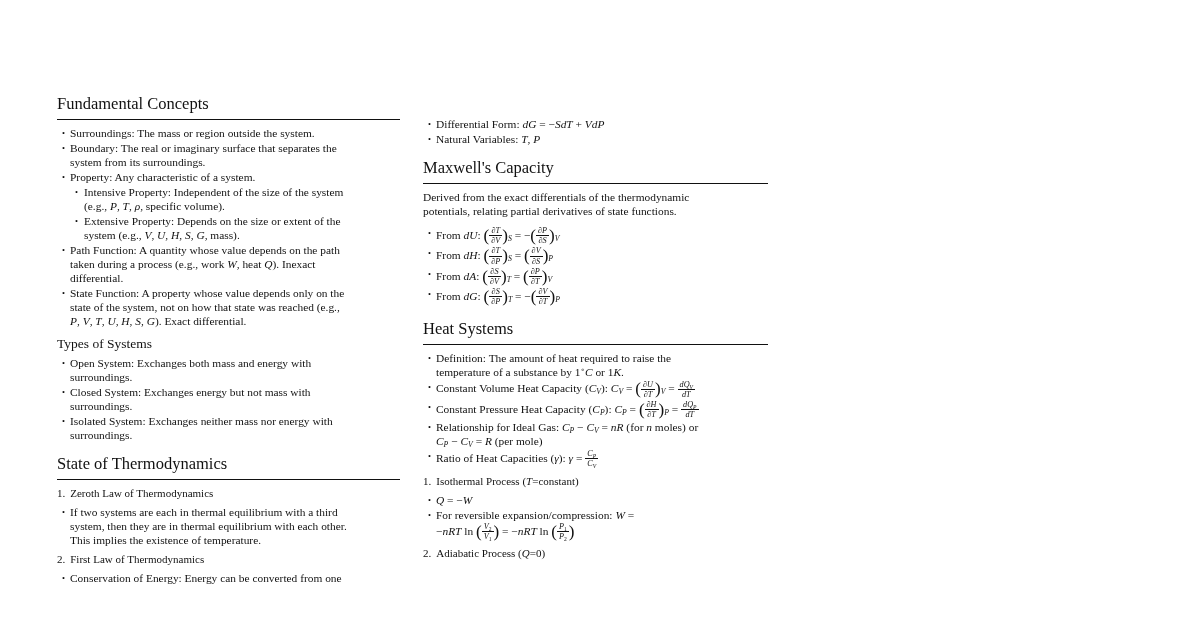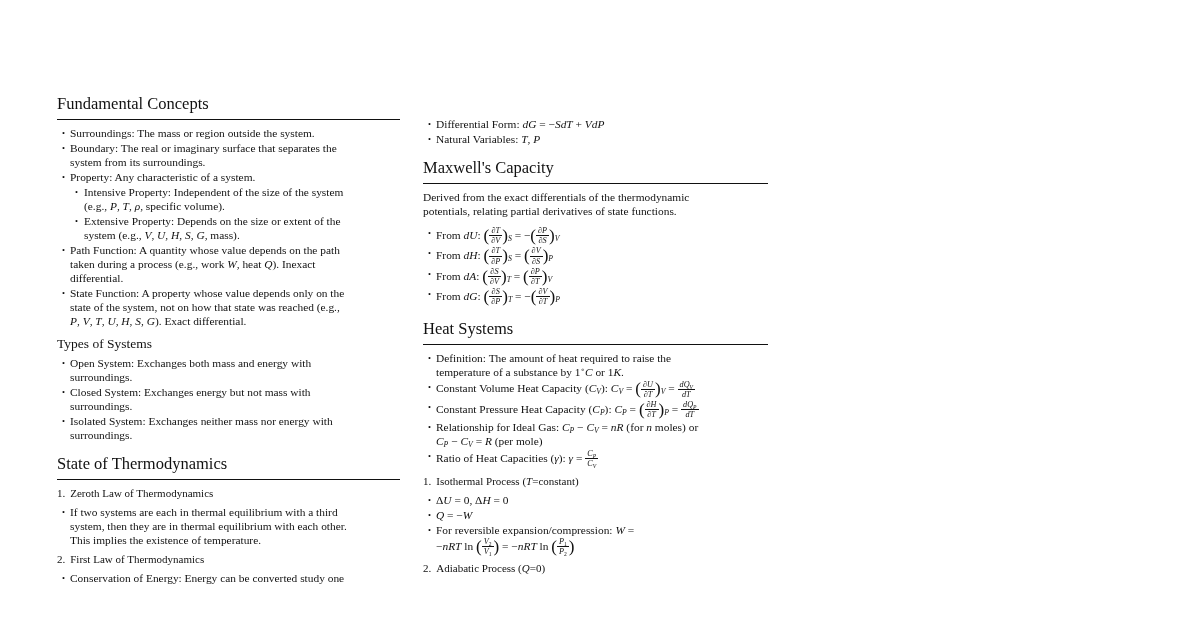--- a/index.html
+++ b/index.html
@@ -54,36 +54,35 @@
       <div class="li lvl1"><span class="litext">Path Function: A quantity whose value depends on the path<br>taken during a process (e.g., work <span class="mi">W</span>, heat <span class="mi">Q</span>). Inexact<br>differential.</span></div>
       <div class="li lvl1"><span class="litext">State Function: A property whose value depends only on the<br>state of the system, not on how that state was reached (e.g.,<br><span class="mi">P</span>, <span class="mi">V</span>, <span class="mi">T</span>, <span class="mi">U</span>, <span class="mi">H</span>, <span class="mi">S</span>, <span class="mi">G</span>). Exact differential.</span></div>
       <div class="h3">Types of Systems</div>
       <div class="li lvl1"><span class="litext">Open System: Exchanges both mass and energy with<br>surroundings.</span></div>
       <div class="li lvl1"><span class="litext">Closed System: Exchanges energy but not mass with<br>surroundings.</span></div>
       <div class="li lvl1"><span class="litext">Isolated System: Exchanges neither mass nor energy with<br>surroundings.</span></div>
       <div class="h2">State of Thermodynamics</div>
       <div class="num"><span class="nummark">1.</span><span class="numtext">Zeroth Law of Thermodynamics</span></div>
       <div class="li lvl1"><span class="litext">If two systems are each in thermal equilibrium with a third<br>system, then they are in thermal equilibrium with each other.<br>This implies the existence of temperature.</span></div>
       <div class="num"><span class="nummark">2.</span><span class="numtext">First Law of Thermodynamics</span></div>
-      <div class="li lvl1"><span class="litext">Conservation of Energy: Energy can be converted study one</span></div>
+      <div class="li lvl1"><span class="litext">Conservation of Energy: Energy can be converted from one</span></div>
     </div>
   <div class="col col-right">
       <div class="li lvl1"><span class="litext">Differential Form: <span class="mnw"><span class="mi">dG</span> = −<span class="mi">SdT</span> + <span class="mi">VdP</span></span></span></div>
       <div class="li lvl1"><span class="litext">Natural Variables: <span class="mi">T</span>, <span class="mi">P</span></span></div>
       <div class="h2">Maxwell's Capacity</div>
       <div class="p">Derived from the exact differentials of the thermodynamic<br>potentials, relating partial derivatives of state functions.</div>
       <div class="li lvl1"><span class="litext">From <span class="mi">dU</span>: <span class="mnw"><span class="bigp"><span class="paren">(</span><span class="frac"><span class="fn"><span class="mi">∂T</span></span><span class="fd"><span class="mi">∂V</span></span></span><span class="paren">)</span></span><sub><span class="mi">S</span></sub> = −<span class="bigp"><span class="paren">(</span><span class="frac"><span class="fn"><span class="mi">∂P</span></span><span class="fd"><span class="mi">∂S</span></span></span><span class="paren">)</span></span><sub><span class="mi">V</span></sub></span></span></div>
       <div class="li lvl1"><span class="litext">From <span class="mi">dH</span>: <span class="mnw"><span class="bigp"><span class="paren">(</span><span class="frac"><span class="fn"><span class="mi">∂T</span></span><span class="fd"><span class="mi">∂P</span></span></span><span class="paren">)</span></span><sub><span class="mi">S</span></sub> = <span class="bigp"><span class="paren">(</span><span class="frac"><span class="fn"><span class="mi">∂V</span></span><span class="fd"><span class="mi">∂S</span></span></span><span class="paren">)</span></span><sub><span class="mi">P</span></sub></span></span></div>
       <div class="li lvl1"><span class="litext">From <span class="mi">dA</span>: <span class="mnw"><span class="bigp"><span class="paren">(</span><span class="frac"><span class="fn"><span class="mi">∂S</span></span><span class="fd"><span class="mi">∂V</span></span></span><span class="paren">)</span></span><sub><span class="mi">T</span></sub> = <span class="bigp"><span class="paren">(</span><span class="frac"><span class="fn"><span class="mi">∂P</span></span><span class="fd"><span class="mi">∂T</span></span></span><span class="paren">)</span></span><sub><span class="mi">V</span></sub></span></span></div>
       <div class="li lvl1"><span class="litext">From <span class="mi">dG</span>: <span class="mnw"><span class="bigp"><span class="paren">(</span><span class="frac"><span class="fn"><span class="mi">∂S</span></span><span class="fd"><span class="mi">∂P</span></span></span><span class="paren">)</span></span><sub><span class="mi">T</span></sub> = −<span class="bigp"><span class="paren">(</span><span class="frac"><span class="fn"><span class="mi">∂V</span></span><span class="fd"><span class="mi">∂T</span></span></span><span class="paren">)</span></span><sub><span class="mi">P</span></sub></span></span></div>
       <div class="h2">Heat Systems</div>
       <div class="li lvl1"><span class="litext">Definition: The amount of heat required to raise the<br>temperature of a substance by 1<sup>∘</sup><span class="mi">C</span> or 1<span class="mi">K</span>.</span></div>
       <div class="li lvl1"><span class="litext">Constant Volume Heat Capacity (<span class="mi">C</span><sub><span class="mi">V</span></sub>): <span class="mnw"><span class="mi">C</span><sub><span class="mi">V</span></sub> = <span class="bigp"><span class="paren">(</span><span class="frac"><span class="fn"><span class="mi">∂U</span></span><span class="fd"><span class="mi">∂T</span></span></span><span class="paren">)</span></span><sub><span class="mi">V</span></sub> = <span class="frac"><span class="fn"><span class="mi">dQ</span><sub><span class="mi">V</span></sub></span><span class="fd"><span class="mi">dT</span></span></span></span></span></div>
       <div class="li lvl1"><span class="litext">Constant Pressure Heat Capacity (<span class="mi">C</span><sub><span class="mi">P</span></sub>): <span class="mnw"><span class="mi">C</span><sub><span class="mi">P</span></sub> = <span class="bigp"><span class="paren">(</span><span class="frac"><span class="fn"><span class="mi">∂H</span></span><span class="fd"><span class="mi">∂T</span></span></span><span class="paren">)</span></span><sub><span class="mi">P</span></sub> = <span class="frac"><span class="fn"><span class="mi">dQ</span><sub><span class="mi">P</span></sub></span><span class="fd"><span class="mi">dT</span></span></span></span></span></div>
       <div class="li lvl1"><span class="litext">Relationship for Ideal Gas: <span class="mnw"><span class="mi">C</span><sub><span class="mi">P</span></sub> − <span class="mi">C</span><sub><span class="mi">V</span></sub> = <span class="mi">nR</span></span> (for <span class="mi">n</span> moles) or<br><span class="mnw"><span class="mi">C</span><sub><span class="mi">P</span></sub> − <span class="mi">C</span><sub><span class="mi">V</span></sub> = <span class="mi">R</span></span> (per mole)</span></div>
       <div class="li lvl1"><span class="litext">Ratio of Heat Capacities (<span class="mi">γ</span>): <span class="mnw"><span class="mi">γ</span> = <span class="frac"><span class="fn"><span class="mi">C</span><sub><span class="mi">P</span></sub></span><span class="fd"><span class="mi">C</span><sub><span class="mi">V</span></sub></span></span></span></span></div>
       <div class="num"><span class="nummark">1.</span><span class="numtext">Isothermal Process (<span class="mi">T</span>=constant)</span></div>
-      <div class="li lvl1"><span class="litext">Δ<span class="mi">U</span> = 0, Δ<span class="mi">H</span> = 0</span></div>
       <div class="li lvl1"><span class="litext"><span class="mi">Q</span> = −<span class="mi">W</span></span></div>
       <div class="li lvl1"><span class="litext">For reversible expansion/compression: <span class="mi">W</span> =<br><span class="mnw">−<span class="mi">nRT</span> ln <span class="bigp"><span class="paren">(</span><span class="frac"><span class="fn"><span class="mi">V</span><sub>2</sub></span><span class="fd"><span class="mi">V</span><sub>1</sub></span></span><span class="paren">)</span></span> = −<span class="mi">nRT</span> ln <span class="bigp"><span class="paren">(</span><span class="frac"><span class="fn"><span class="mi">P</span><sub>1</sub></span><span class="fd"><span class="mi">P</span><sub>2</sub></span></span><span class="paren">)</span></span></span></span></div>
       <div class="num"><span class="nummark">2.</span><span class="numtext">Adiabatic Process (<span class="mi">Q</span>=0)</span></div>
     </div>
 </div>
 
 </body></html>

